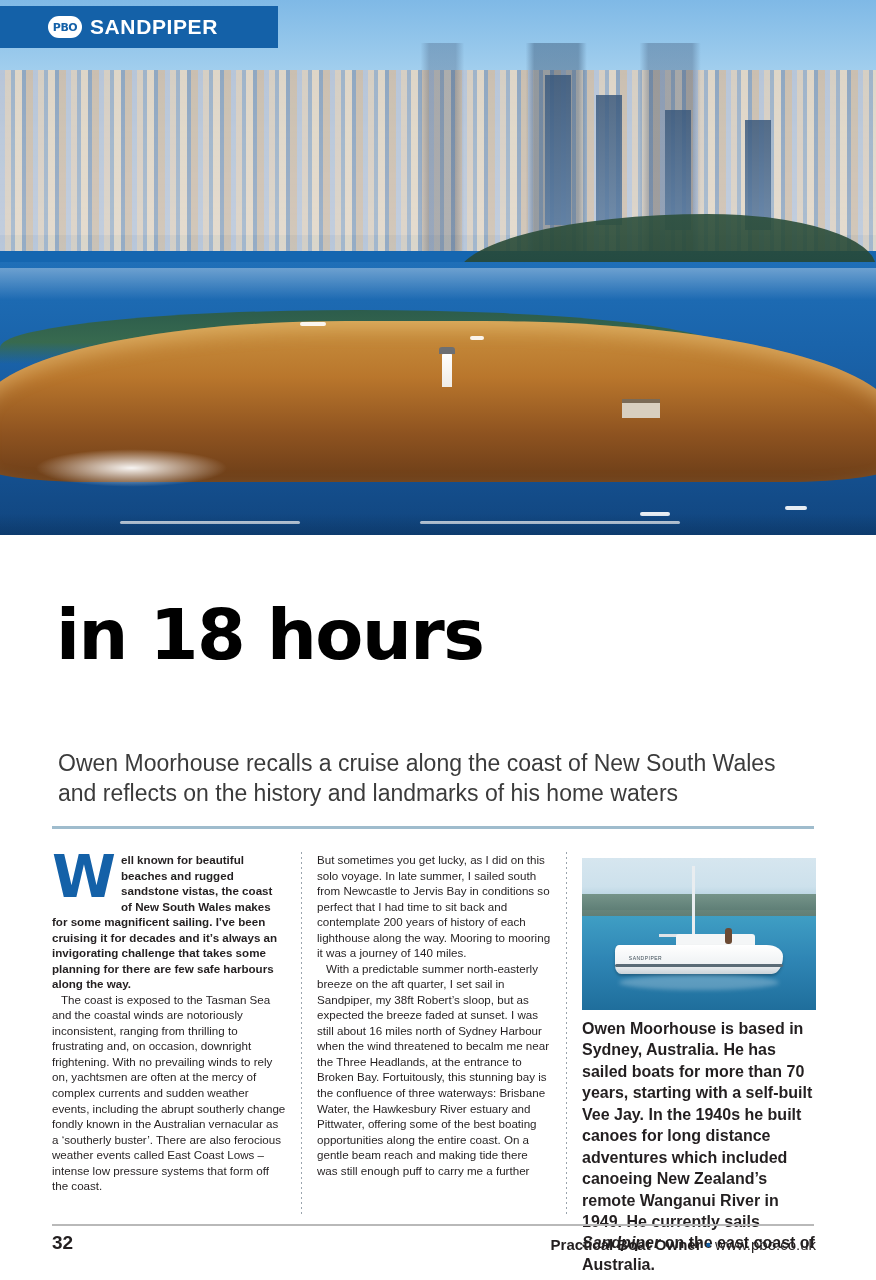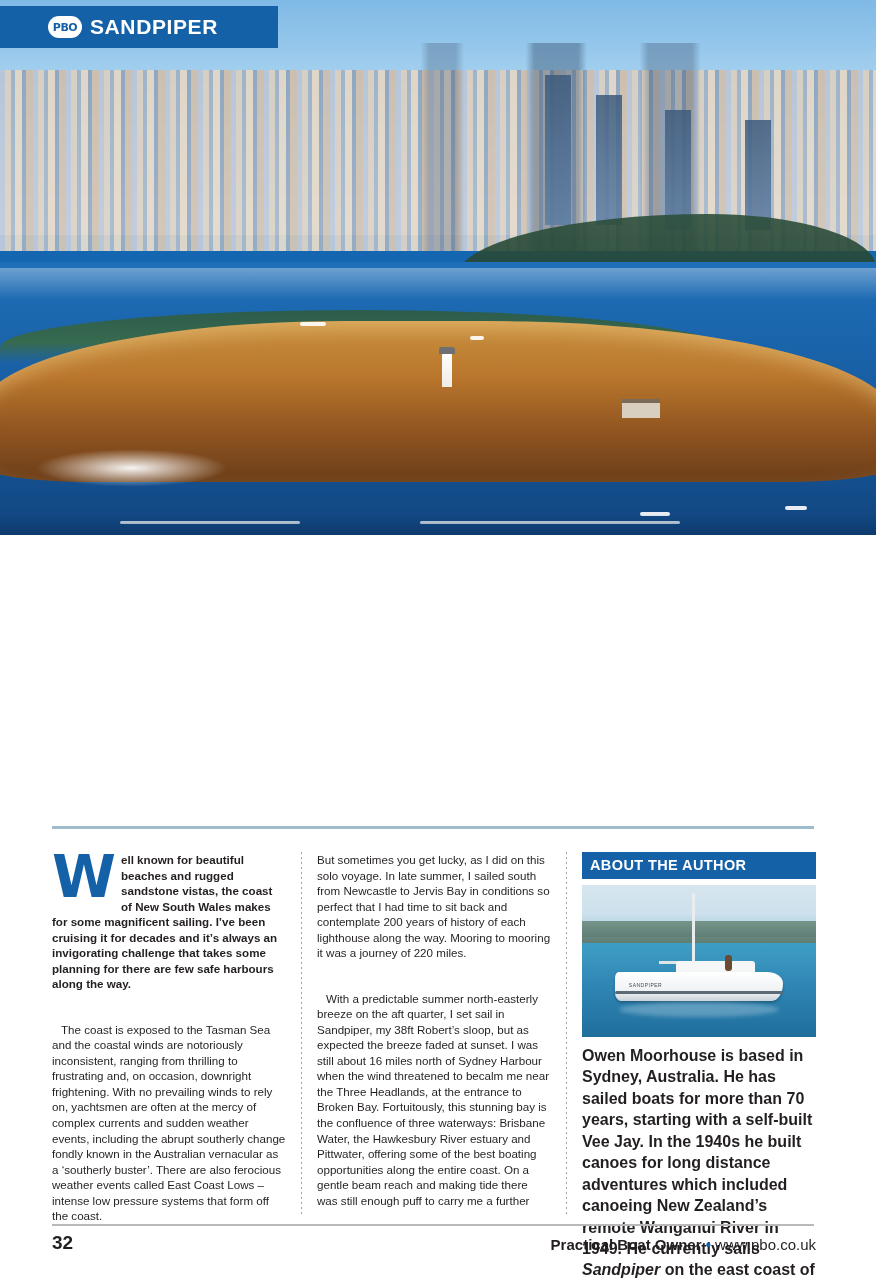--- a/index.html
+++ b/index.html
@@ -243,21 +243,21 @@
     gap: 0;
   }
   .col {
     width: 234px;
     font-size: 11.6px;
     line-height: 1.34;
     color: #231f20;
     box-sizing: border-box;
   }
   .col p { margin: 0; text-align: left; }
-  .col p + p { text-indent: 9px; margin-top: 30px; }
+  .col p + p { text-indent: 9px; }
   .col-divider {
     width: 31px;
     display: flex;
     justify-content: center;
   }
   .col-divider .dotline {
     width: 1px;
     height: 100%;
     background-image: linear-gradient(to bottom, #9aa4ad 0 2px, rgba(0,0,0,0) 2px 5px);
     background-size: 1px 5px;
@@ -436,52 +436,53 @@
     <div class="foam" style="left:420px; width:260px;"></div>
     <div class="grad-bottom"></div>
   </div>
 
   <div class="section-flag">
     <span class="logo">PBO</span>
     <span class="flag-label">SANDPIPER</span>
   </div>
 
   <h1 class="headline">
+    <span class="l2">in 18 hours</span>
   </h1>
 
+  <div class="standfirst">Owen Moorhouse recalls a cruise along the coast of New South Wales and reflects on the history and landmarks of his home waters</div>
 
   <div class="rule"></div>
 
   <div class="columns">
     <div class="col">
       <p>
         <span class="dropcap">W</span>
         <span class="intro-bold">ell known for beautiful beaches and rugged sandstone vistas, the coast of New South Wales makes for some magnificent sailing. I’ve been cruising it for decades and it’s always an invigorating challenge that takes some planning for there are few safe harbours along the way.</span>
       </p>
       <p>The coast is exposed to the Tasman Sea and the coastal winds are notoriously inconsistent, ranging from thrilling to frustrating and, on occasion, downright frightening. With no prevailing winds to rely on, yachtsmen are often at the mercy of complex currents and sudden weather events, including the abrupt southerly change fondly known in the Australian vernacular as a ‘southerly buster’. There are also ferocious weather events called East Coast Lows – intense low pressure systems that form off the coast.</p>
     </div>
 
     <div class="col-divider">
         <div class="dotline"></div>
       </div>
 
     <div class="col">
-      <p>But sometimes you get lucky, as I did on this solo voyage. In late summer, I sailed south from Newcastle to Jervis Bay in conditions so perfect that I had time to sit back and contemplate 200 years of history of each lighthouse along the way. Mooring to mooring it was a journey of 220 miles.</p>
+      <p>But sometimes you get lucky, as I did on this solo voyage. In late summer, I sailed south from Newcastle to Jervis Bay in conditions so perfect that I had time to sit back and contemplate 200 years of history of each lighthouse along the way. Mooring to mooring it was a journey of 140 miles.</p>
       <p>With a predictable summer north-easterly breeze on the aft quarter, I set sail in Sandpiper, my 38ft Robert’s sloop, but as expected the breeze faded at sunset. I was still about 16 miles north of Sydney Harbour when the wind threatened to becalm me near the Three Headlands, at the entrance to Broken Bay. Fortuitously, this stunning bay is the confluence of three waterways: Brisbane Water, the Hawkesbury River estuary and Pittwater, offering some of the best boating opportunities along the entire coast. On a gentle beam reach and making tide there was still enough puff to carry me a further</p>
     </div>
 
     <div class="col-divider">
         <div class="dotline"></div>
       </div>
 
     <div class="col"></div>
   </div>
 
   <div class="author-box">
-    <div class="author-head">ABOUT THE AUTHOR</div>
     <div class="author-photo">
       <div class="shore"></div>
       <div class="treeline"></div>
       <div class="sea"></div>
       <div class="mast"></div>
       <div class="boom"></div>
       <div class="cabin"></div>
       <div class="hull"></div>
       <div class="hull-stripe"></div>
       <div class="boat-name">SANDPIPER</div>

